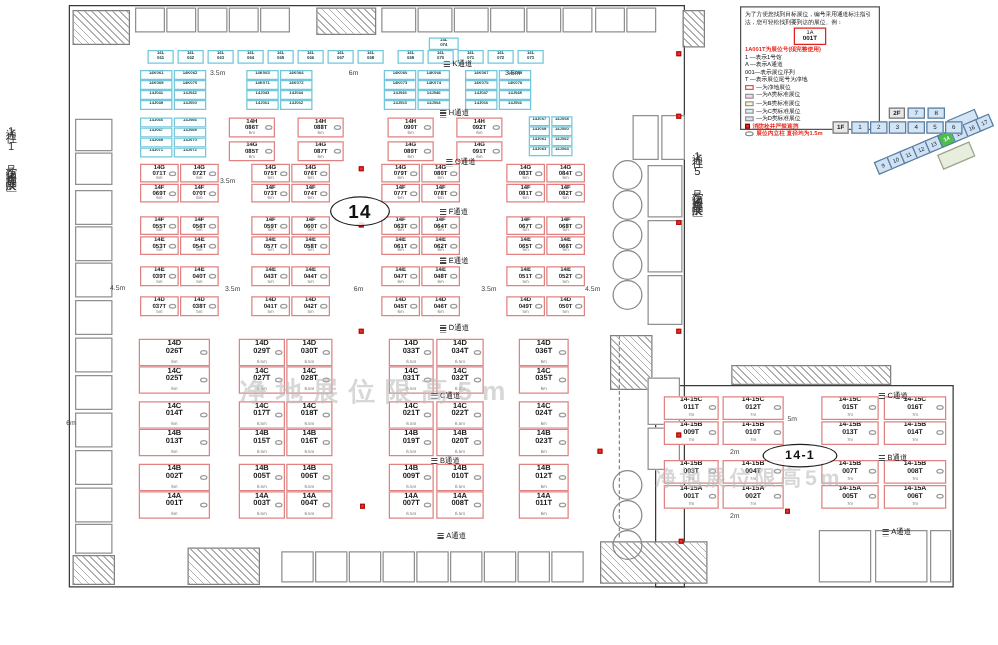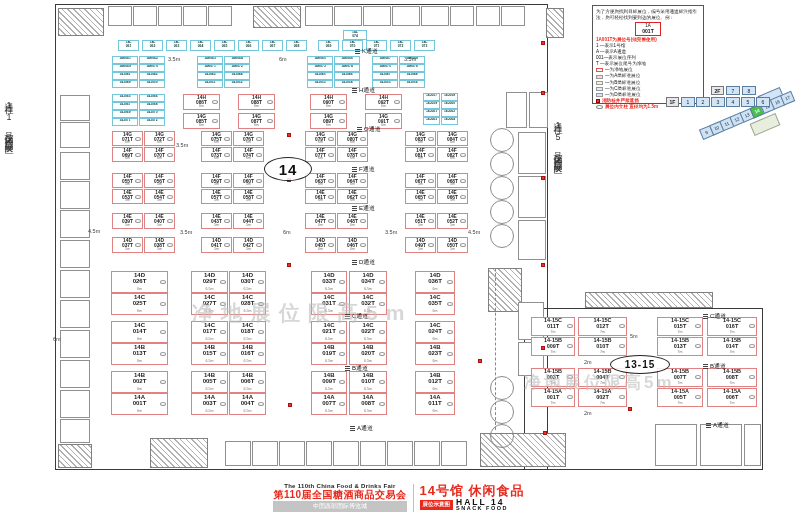--- a/index.html
+++ b/index.html
@@ -130,38 +130,20 @@
       <div class="stripcell">10</div>
       <div class="stripcell">11</div>
       <div class="stripcell">12</div>
       <div class="stripcell">13</div>
       <div class="stripcell hl">14</div>
       <div class="stripcell">15</div>
       <div class="stripcell">16</div>
       <div class="stripcell">17</div>
     </div>
 
-  <div id="titleblock">
-    <div id="tb-left">
-      <div id="tb-en">The 110th China Food &amp; Drinks Fair</div>
-      <div id="tb-cn">第110届全国糖酒商品交易会</div>
-      <div id="tb-venue">中国西部国际博览城</div>
-    </div>
-    <div id="tb-div"></div>
-    <div id="tb-right">
-      <div id="tb-hallcn">14号馆 休闲食品</div>
-      <div id="tb-sub">
-        <span id="tb-badge">展位示意图</span>
-        <span id="tb-halleng">
-          <span id="tb-hallen">HALL 14</span>
-          <span id="tb-hallsub">SNACK FOOD</span>
-        </span>
-      </div>
-    </div>
-  </div>
 
 <div class="wall" style="left: 55px; top: 4px; width: 493px; height: 466px;"></div>
     <div class="wall" style="left: 524px; top: 308px; width: 239px; height: 162px;"></div>
     <div class="hatch" style="left: 58px; top: 8px; width: 46px; height: 28px;"></div>
     <div class="hatch" style="left: 253px; top: 6px; width: 48px; height: 22px;"></div>
     <div class="hatch" style="left: 546px; top: 8px; width: 18px; height: 30px;"></div>
     <div class="hatch" style="left: 150px; top: 438px; width: 58px; height: 30px;"></div>
     <div class="hatch" style="left: 480px; top: 433px; width: 86px; height: 34px;"></div>
     <div class="hatch" style="left: 585px; top: 292px; width: 128px; height: 16px;"></div>
     <div class="hatch" style="left: 488px; top: 268px; width: 34px; height: 44px;"></div>
@@ -1140,21 +1122,21 @@
     <div class="hyd" style="left: 543px; top: 431px;"></div>
     <div class="hyd" style="left: 287px; top: 133px;"></div>
     <div class="hyd" style="left: 287px; top: 178px;"></div>
     <div class="hyd" style="left: 287px; top: 263px;"></div>
     <div class="hyd" style="left: 288px; top: 403px;"></div>
     <div class="hyd" style="left: 478px; top: 359px;"></div>
     <div class="hyd" style="left: 628px; top: 407px;"></div>
     <div class="wm" style="left: 192px; top: 299px; font-size: 21px; letter-spacing: 8px;">净地展位限高5m</div>
     <div class="wm" style="left: 524px; top: 371px; font-size: 17px; letter-spacing: 3px;">净地展位限高5m</div>
     <div class="oval" style="left: 264px; top: 157px; width: 48px; height: 24px; font-size: 15px;">14</div>
-    <div class="oval" style="left: 610px; top: 355px; width: 60px; height: 19px; font-size: 10px;">13-15</div>
+    <div class="oval" style="left: 610px; top: 355px; width: 60px; height: 19px; font-size: 10px;">14-1</div>
     <div class="mcell mlabel" style="left: 711px; top: 86px; width: 13px; height: 9px;">2F</div>
     <div class="mcell" style="left: 726px; top: 86px; width: 14px; height: 9px;">7</div>
     <div class="mcell" style="left: 742px; top: 86px; width: 14px; height: 9px;">8</div>
     <div class="mcell mlabel" style="left: 666px; top: 97px; width: 13px; height: 10px;">1F</div>
     <div class="mcell" style="left: 681px; top: 97px; width: 14px; height: 10px;">1</div>
     <div class="mcell" style="left: 696px; top: 97px; width: 14px; height: 10px;">2</div>
     <div class="mcell" style="left: 711px; top: 97px; width: 14px; height: 10px;">3</div>
     <div class="mcell" style="left: 726px; top: 97px; width: 14px; height: 10px;">4</div>
     <div class="mcell" style="left: 741px; top: 97px; width: 14px; height: 10px;">5</div>
     <div class="mcell" style="left: 756px; top: 97px; width: 14px; height: 10px;">6</div>

